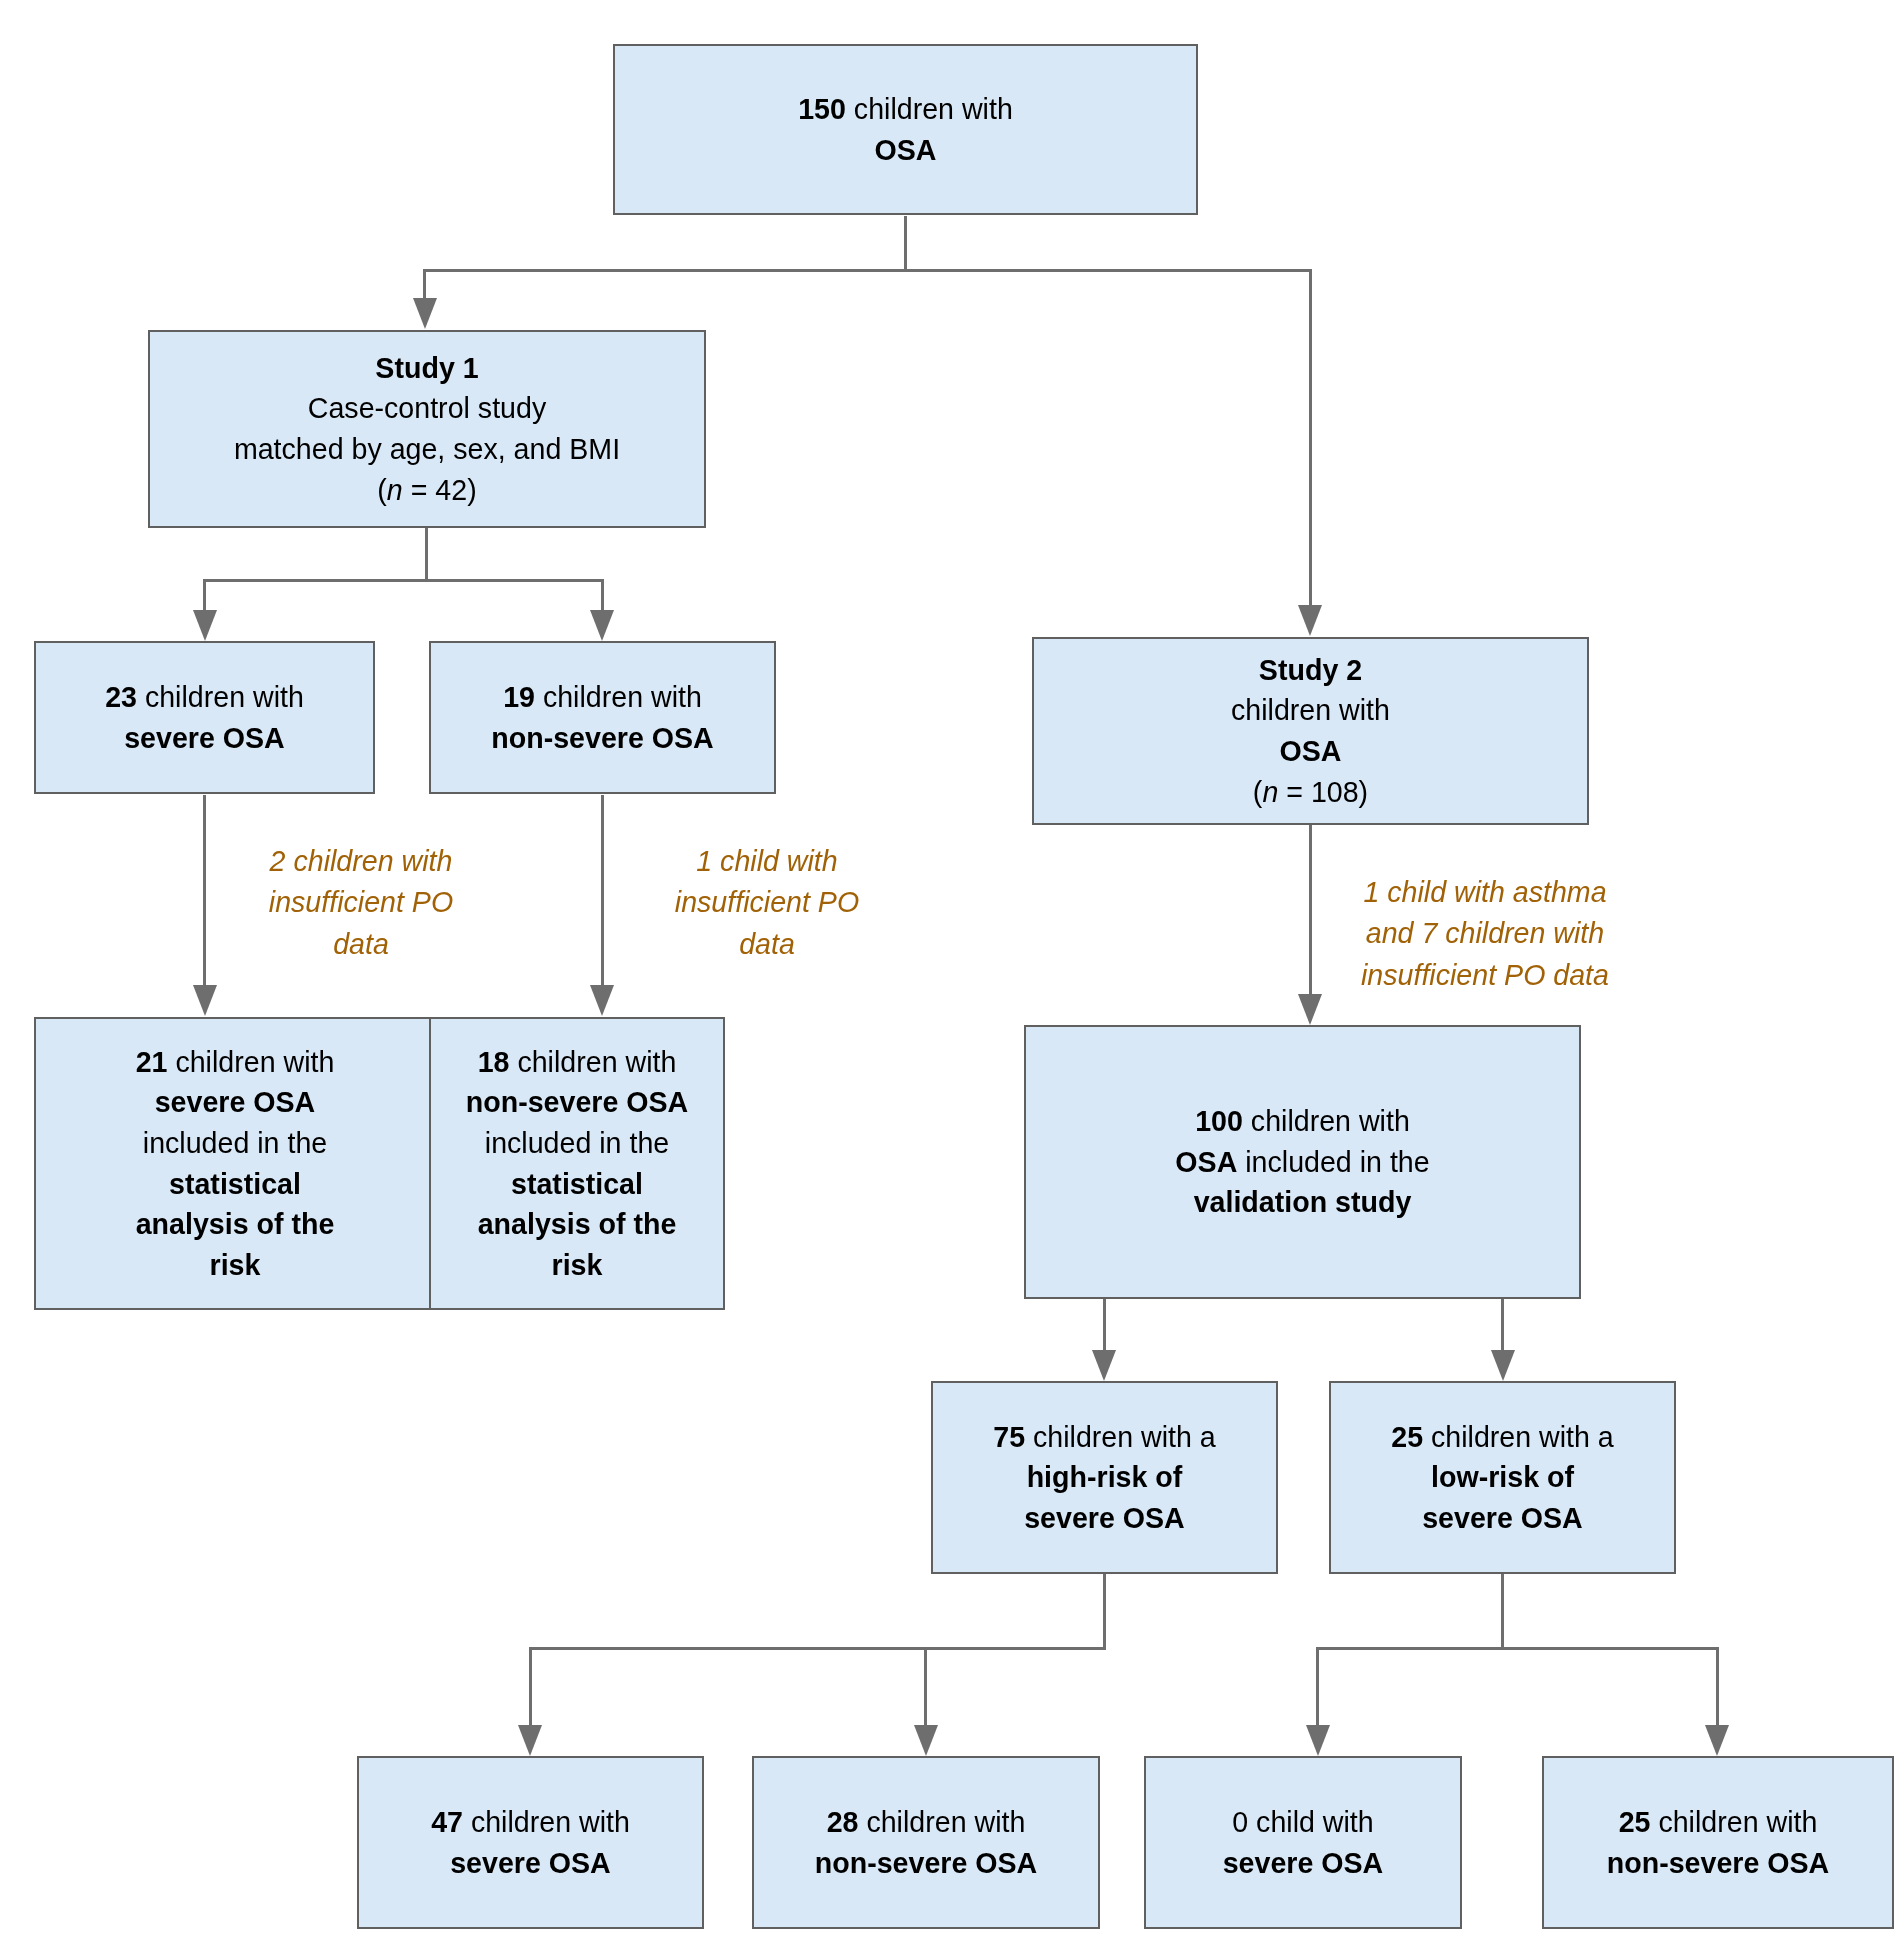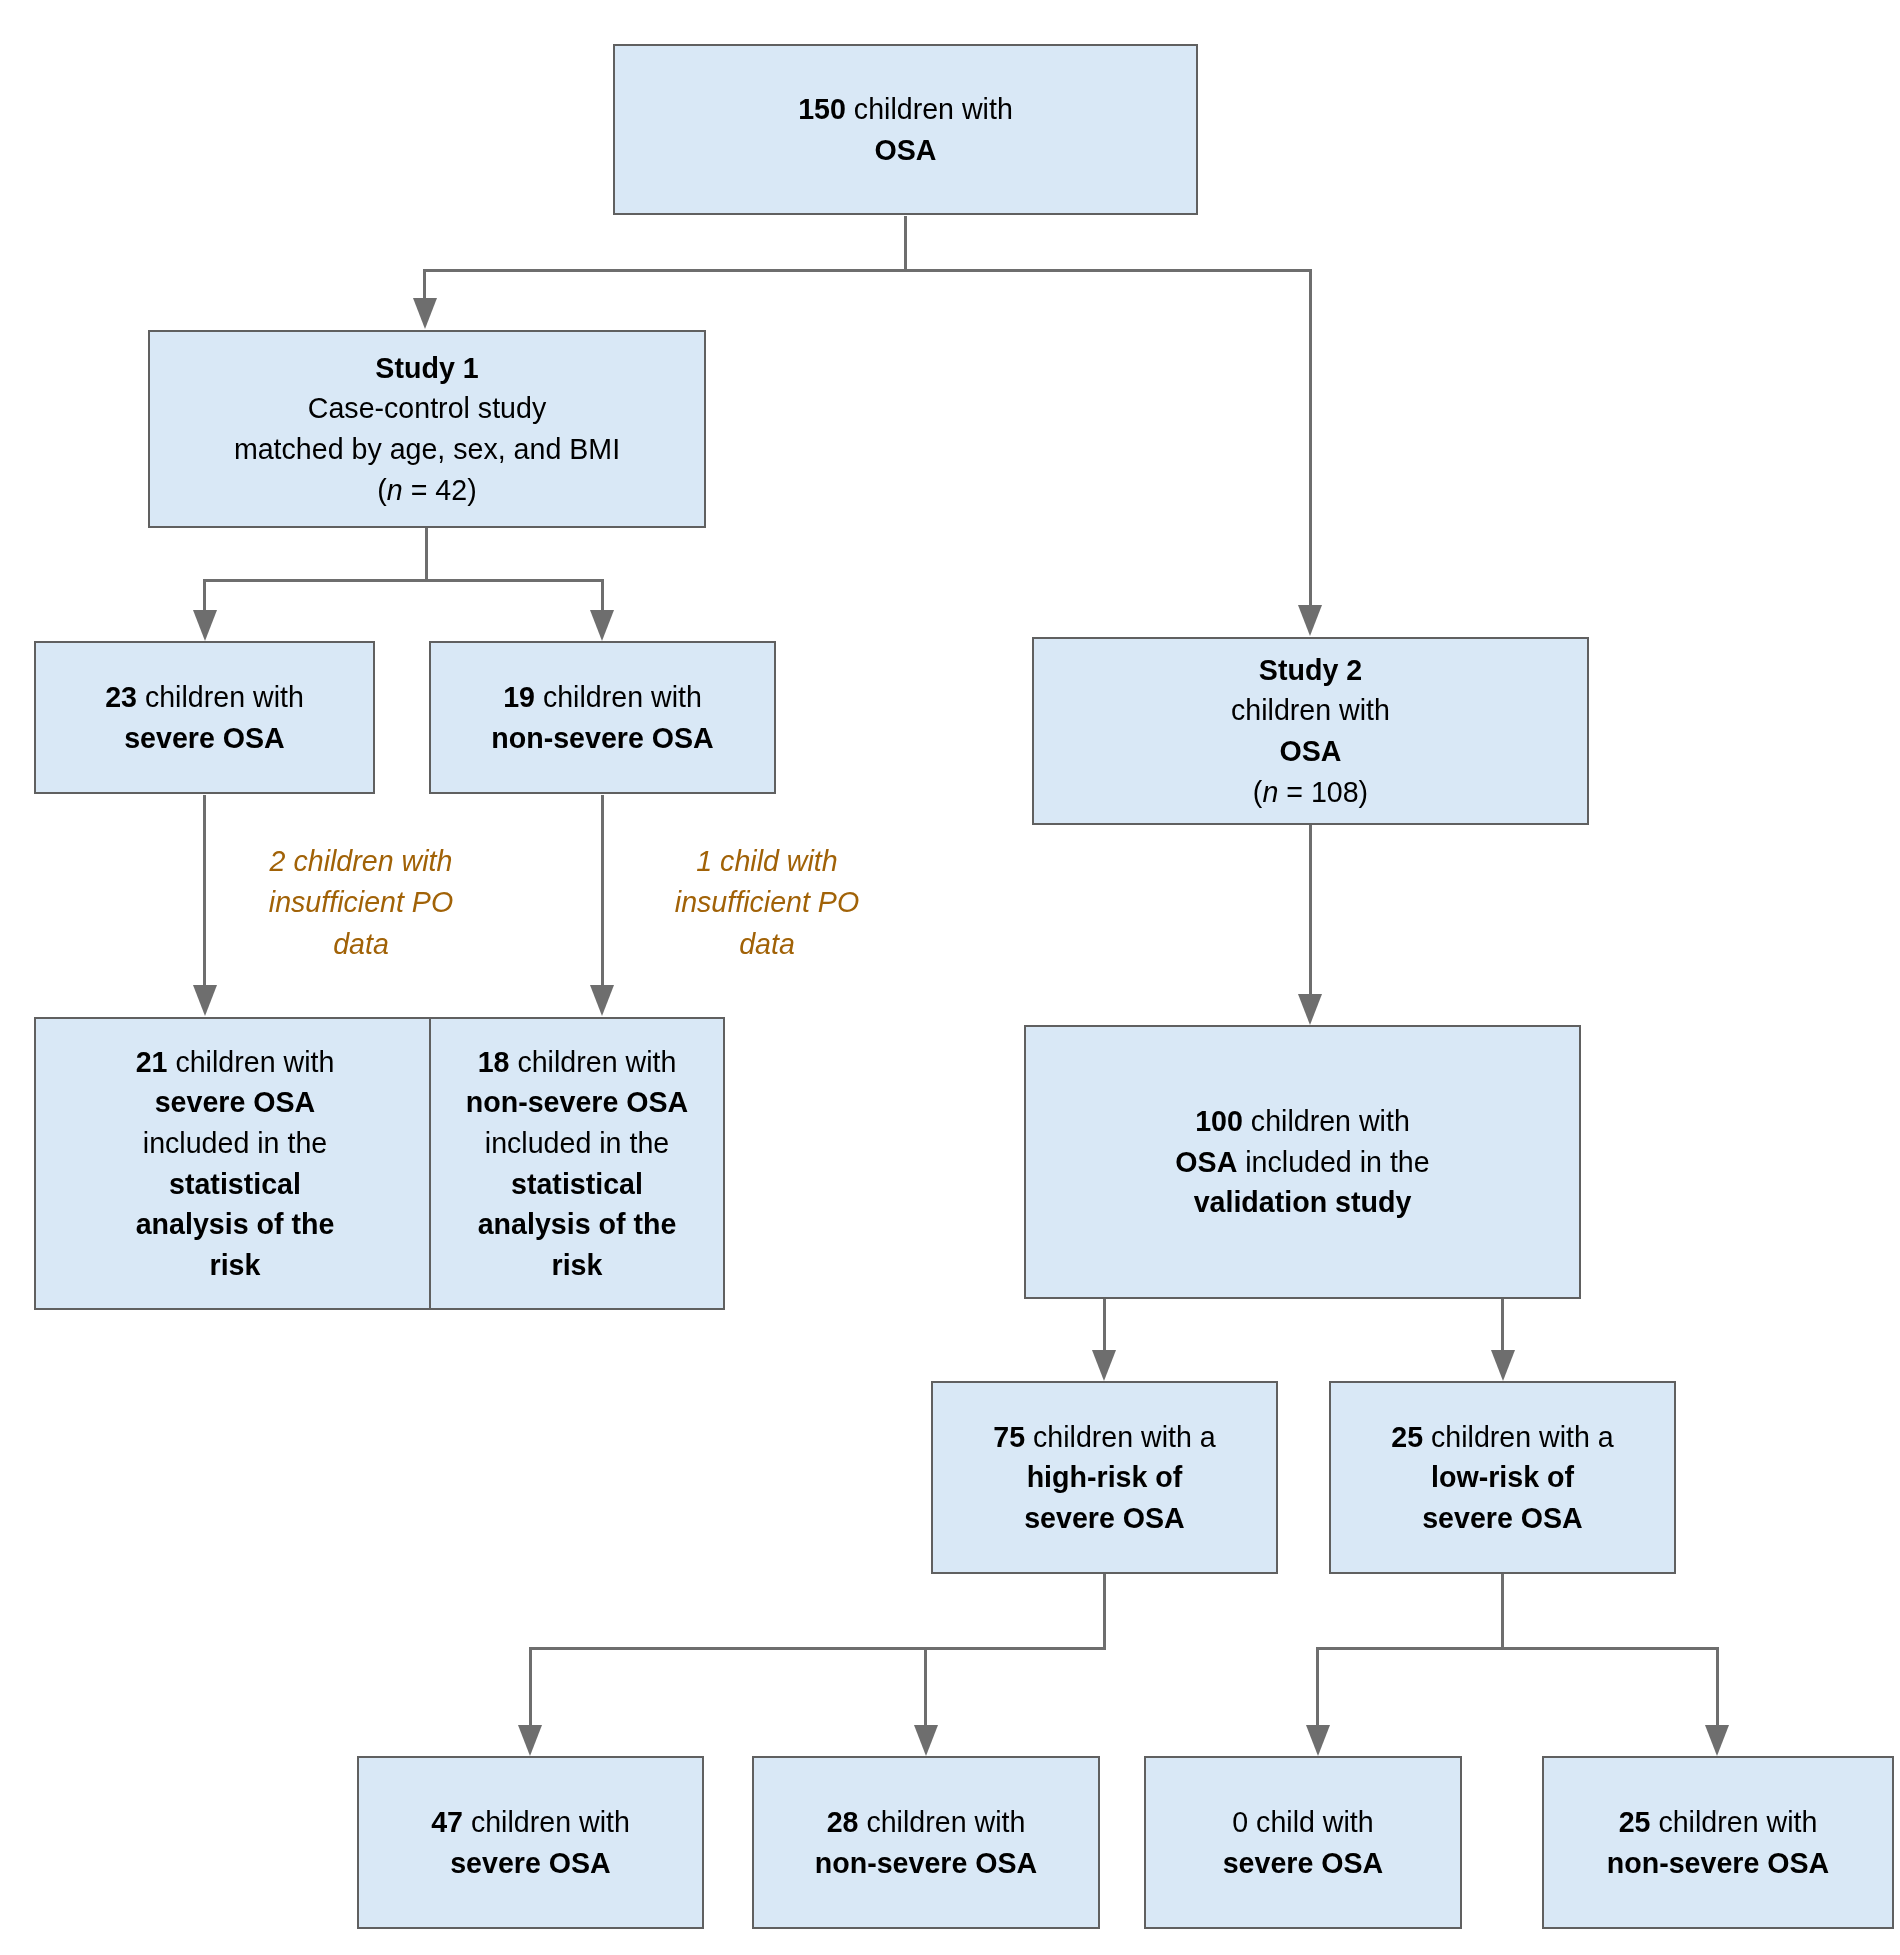--- a/index.html
+++ b/index.html
@@ -193,15 +193,20 @@
       <div><span class="i">insufficient PO</span></div>
       <div><span class="i">data</span></div>
     </div>
 
   <div class="note" style="left:642px;top:841px;width:250px">
       <div><span class="i">1 child with</span></div>
       <div><span class="i">insufficient PO</span></div>
       <div><span class="i">data</span></div>
     </div>
 
+  <div class="note" style="left:1335px;top:872px;width:300px">
+      <div><span class="i">1 child with asthma</span></div>
+      <div><span class="i">and 7 children with</span></div>
+      <div><span class="i">insufficient PO data</span></div>
+    </div>
 
 </div>
 
 
 </body></html>

